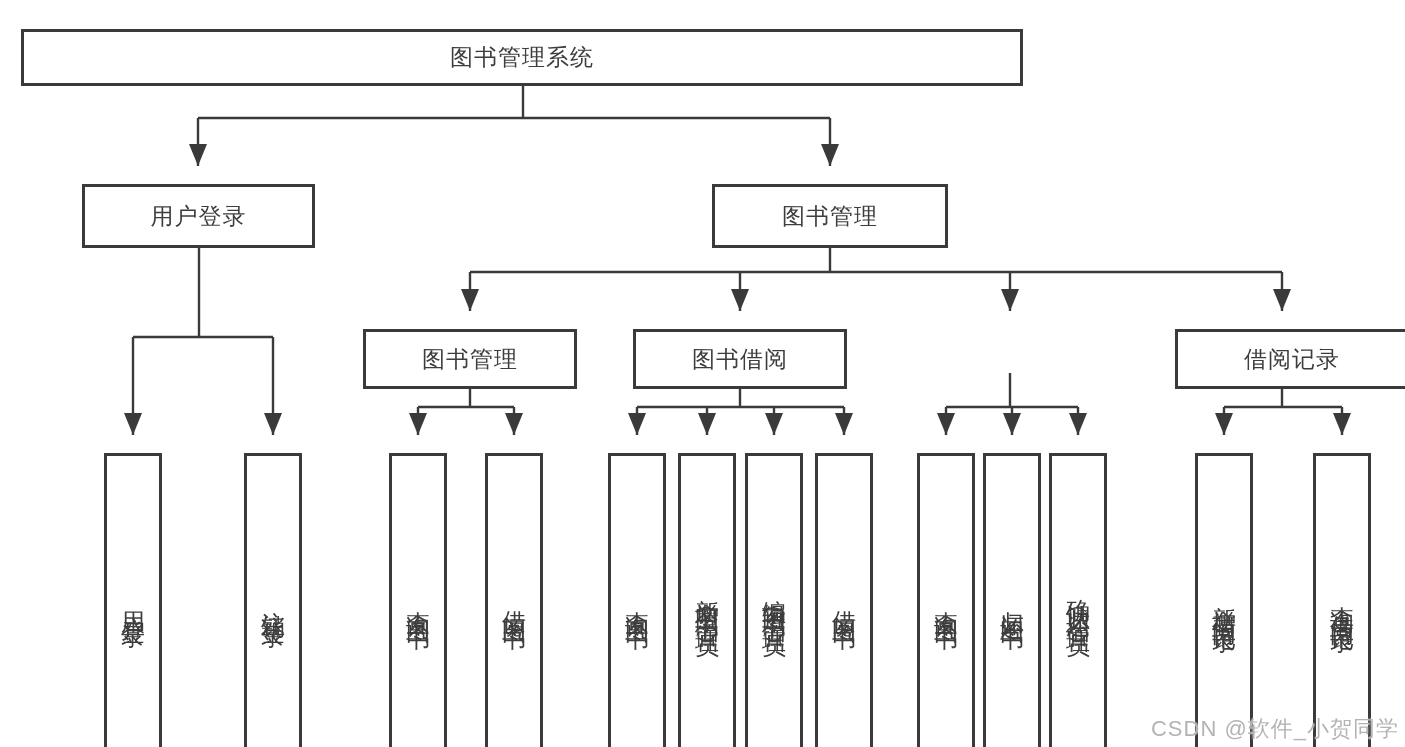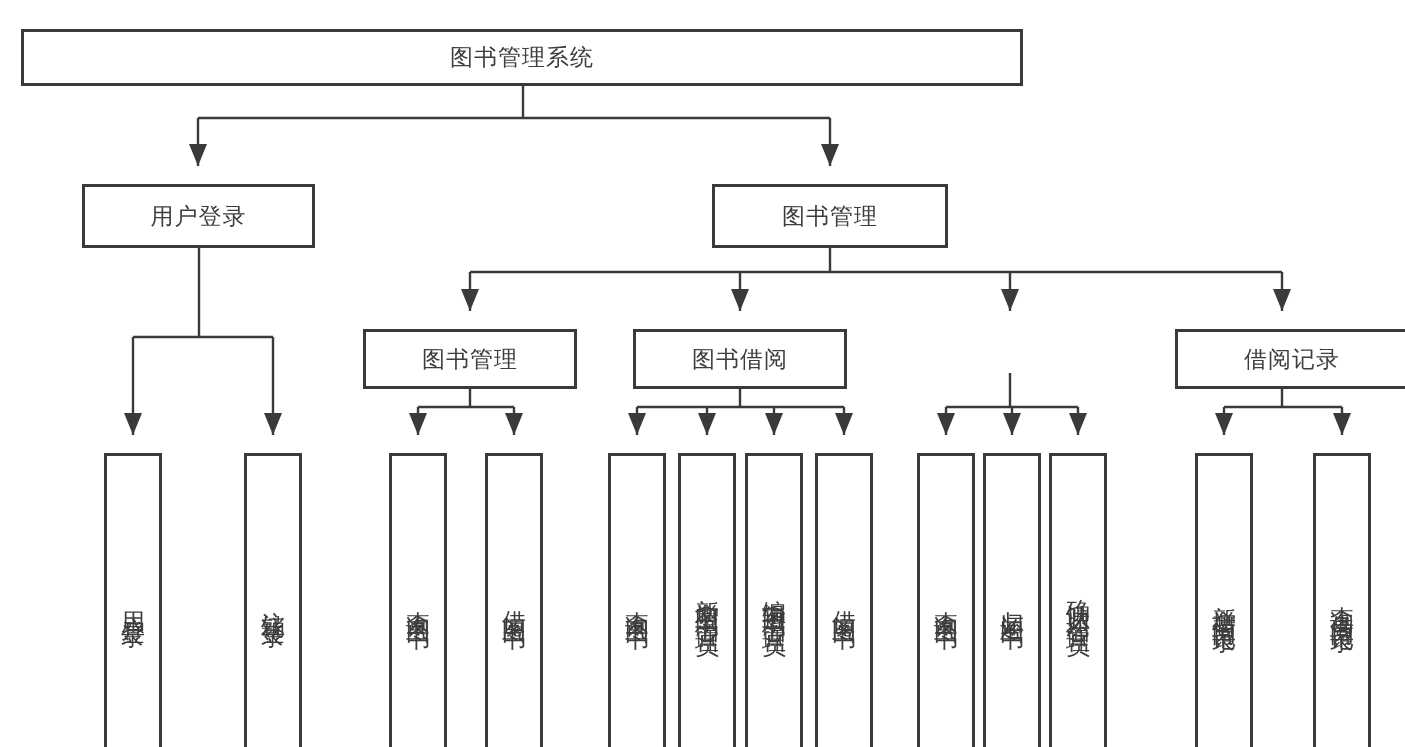--- a/index.html
+++ b/index.html
@@ -123,14 +123,15 @@
   <div class="node leaf" style="left:745px; top:437px; width:58px; height:298px;">编辑图书（管理员）</div>
   <div class="node leaf" style="left:815px; top:437px; width:58px; height:298px;">借阅图书</div>
 
   <div class="node leaf" style="left:917px; top:437px; width:58px; height:298px;">查询图书</div>
   <div class="node leaf" style="left:983px; top:437px; width:58px; height:298px;">归还图书</div>
   <div class="node leaf" style="left:1049px; top:437px; width:58px; height:298px;">确认归还（管理员）</div>
 
   <div class="node leaf" style="left:1195px; top:437px; width:58px; height:298px;">新增借阅记录</div>
   <div class="node leaf" style="left:1313px; top:437px; width:58px; height:298px;">查询借阅记录</div>
 
+  <div id="watermark">CSDN @软件_小贺同学</div>
 
 </div>
 
 </body></html>

